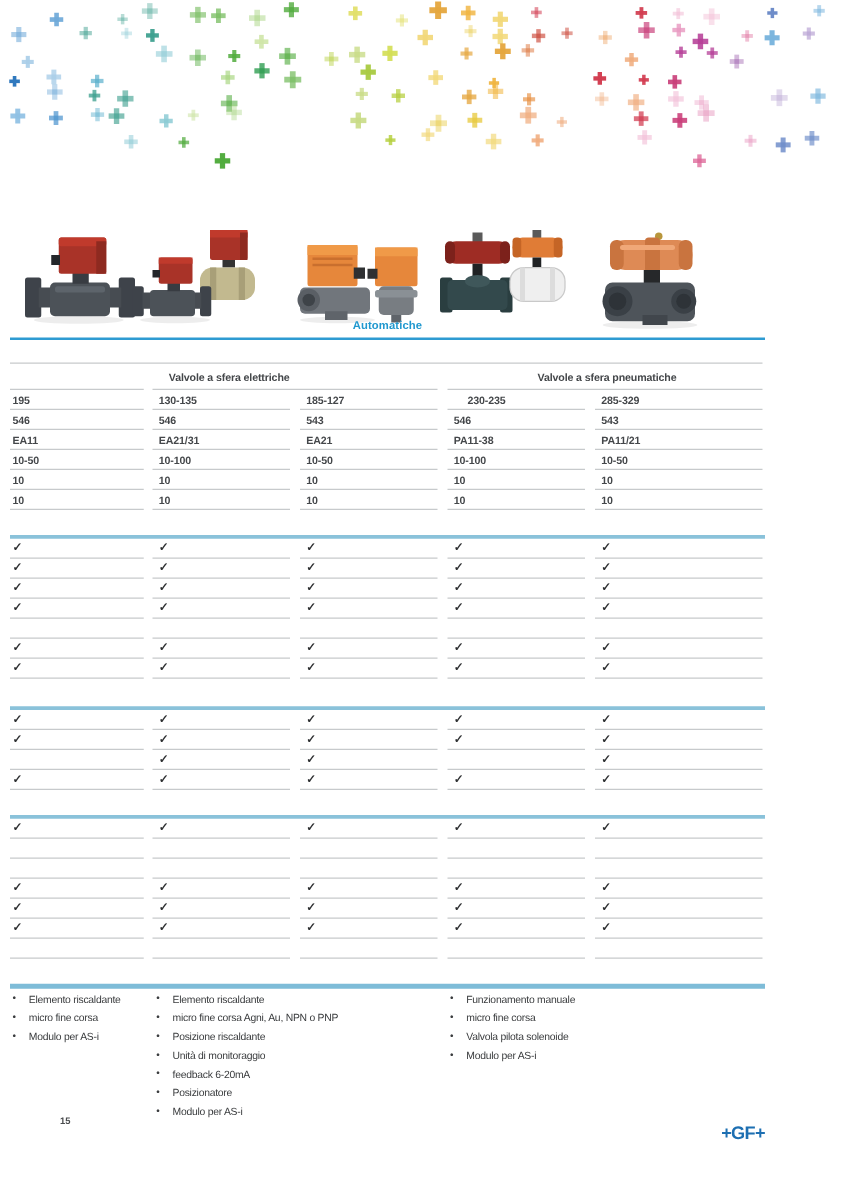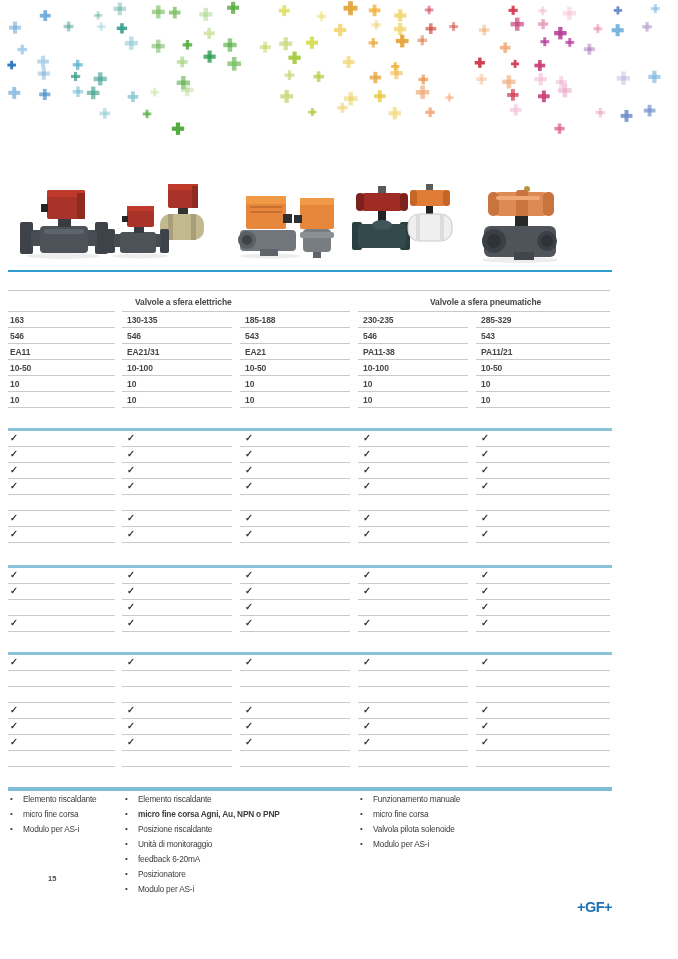--- a/index.html
+++ b/index.html
@@ -9,21 +9,21 @@
   .bluerule{position:absolute;height:3px;background:#8ac2da;}
   .bluerule.thick{height:4px;background:#7ebcd8;}
   .gh{position:absolute;font-size:8.5px;font-weight:bold;color:#44474a;white-space:nowrap;letter-spacing:-0.1px;}
   .cell{position:absolute;font-size:8.5px;font-weight:bold;color:#44474a;white-space:nowrap;letter-spacing:-0.1px;}
   .cell.opt{font-weight:normal;color:#3a3c3e;font-size:8.3px;letter-spacing:-0.2px;}
   .bullet{position:absolute;font-size:8px;color:#3a3c3e;}
   .check{position:absolute;font-size:9.5px;font-weight:bold;color:#2e3032;}
   .auto-title{position:absolute;left:8px;width:604px;top:255px;text-align:center;
               font-size:9px;font-weight:bold;color:#2098cf;letter-spacing:0.1px;}
   .title-rule{position:absolute;left:8px;width:604px;top:270px;height:2px;background:#2e9bd2;}
-  .page-num{position:absolute;left:48px;top:874px;font-size:7.5px;color:#4a4c4e;font-weight:bold;}
+  .page-num{position:absolute;left:48px;top:892px;font-size:7.5px;color:#4a4c4e;font-weight:bold;}
   .gf-logo{position:absolute;left:558px;top:899px;width:54px;text-align:right;
            font-size:14.5px;font-weight:bold;color:#1d6fb2;letter-spacing:-0.5px;}
   svg{position:absolute;left:0;display:block;}
   #deco-svg{top:0;}
   #products-svg{top:172px;}
 </style>
 </head>
 <body>
 
 <div class="page">
@@ -327,36 +327,37 @@
       <rect x="515" y="44" width="13" height="11" fill="#26282a"></rect>
       <rect x="484" y="54" width="72" height="31" rx="6" fill="#4e545a"></rect>
       <circle cx="494" cy="69" r="12" fill="#3a4046"></circle>
       <circle cx="494" cy="69" r="7" fill="#2e3338"></circle>
       <circle cx="547" cy="69" r="10" fill="#3a4046"></circle>
       <circle cx="547" cy="69" r="6" fill="#2e3338"></circle>
       <rect x="514" y="80" width="20" height="8" fill="#41464c"></rect>
     </g>
   </svg>
 
+  <div class="auto-title">Automatiche</div>
   <div class="title-rule"></div>
 
   <div id="table-layer">
       <div class="gline" style="left: 8px; width: 602px; top: 290px;"></div>
       <div class="gh" style="left: 135px; top: 297px;">Valvole a sfera elettriche</div>
       <div class="gh" style="left: 430px; top: 297px;">Valvole a sfera pneumatiche</div>
       <div class="gline" style="left: 8px; width: 107px; top: 311px;"></div>
       <div class="gline" style="left: 122px; width: 228px; top: 311px;"></div>
       <div class="gline" style="left: 358px; width: 252px; top: 311px;"></div>
-      <div class="cell" style="left: 10px; top: 315px;">163</div>
+      <div class="cell" style="left: 10px; top: 315px;">195</div>
       <div class="gline" style="left: 8px; width: 107px; top: 327px;"></div>
       <div class="cell" style="left: 127px; top: 315px;">130-135</div>
       <div class="gline" style="left: 122px; width: 110px; top: 327px;"></div>
-      <div class="cell" style="left: 245px; top: 315px;">185-188</div>
+      <div class="cell" style="left: 245px; top: 315px;">185-127</div>
       <div class="gline" style="left: 240px; width: 110px; top: 327px;"></div>
-      <div class="cell" style="left: 363px; top: 315px;">230-235</div>
+      <div class="cell" style="left: 374px; top: 315px;">230-235</div>
       <div class="gline" style="left: 358px; width: 110px; top: 327px;"></div>
       <div class="cell" style="left: 481px; top: 315px;">285-329</div>
       <div class="gline" style="left: 476px; width: 134px; top: 327px;"></div>
       <div class="cell" style="left: 10px; top: 331px;">546</div>
       <div class="gline" style="left: 8px; width: 107px; top: 343px;"></div>
       <div class="cell" style="left: 127px; top: 331px;">546</div>
       <div class="gline" style="left: 122px; width: 110px; top: 343px;"></div>
       <div class="cell" style="left: 245px; top: 331px;">543</div>
       <div class="gline" style="left: 240px; width: 110px; top: 343px;"></div>
       <div class="cell" style="left: 363px; top: 331px;">546</div>
@@ -567,21 +568,21 @@
       <div class="bluerule thick" style="left: 8px; width: 604px; top: 787px;"></div>
       <div class="bullet" style="left: 10px; top: 794px;">•</div>
       <div class="cell opt" style="left: 23px; top: 794px;">Elemento riscaldante</div>
       <div class="bullet" style="left: 10px; top: 809px;">•</div>
       <div class="cell opt" style="left: 23px; top: 809px;">micro fine corsa</div>
       <div class="bullet" style="left: 10px; top: 824px;">•</div>
       <div class="cell opt" style="left: 23px; top: 824px;">Modulo per AS-i</div>
       <div class="bullet" style="left: 125px; top: 794px;">•</div>
       <div class="cell opt" style="left: 138px; top: 794px;">Elemento riscaldante</div>
       <div class="bullet" style="left: 125px; top: 809px;">•</div>
-      <div class="cell opt" style="left: 138px; top: 809px; font-weight: bold;">micro fine corsa Agni, Au, NPN o PNP</div>
+      <div class="cell opt" style="left: 138px; top: 809px;">micro fine corsa Agni, Au, NPN o PNP</div>
       <div class="bullet" style="left: 125px; top: 824px;">•</div>
       <div class="cell opt" style="left: 138px; top: 824px;">Posizione riscaldante</div>
       <div class="bullet" style="left: 125px; top: 839px;">•</div>
       <div class="cell opt" style="left: 138px; top: 839px;">Unità di monitoraggio</div>
       <div class="bullet" style="left: 125px; top: 854px;">•</div>
       <div class="cell opt" style="left: 138px; top: 854px;">feedback 6-20mA</div>
       <div class="bullet" style="left: 125px; top: 869px;">•</div>
       <div class="cell opt" style="left: 138px; top: 869px;">Posizionatore</div>
       <div class="bullet" style="left: 125px; top: 884px;">•</div>
       <div class="cell opt" style="left: 138px; top: 884px;">Modulo per AS-i</div>

